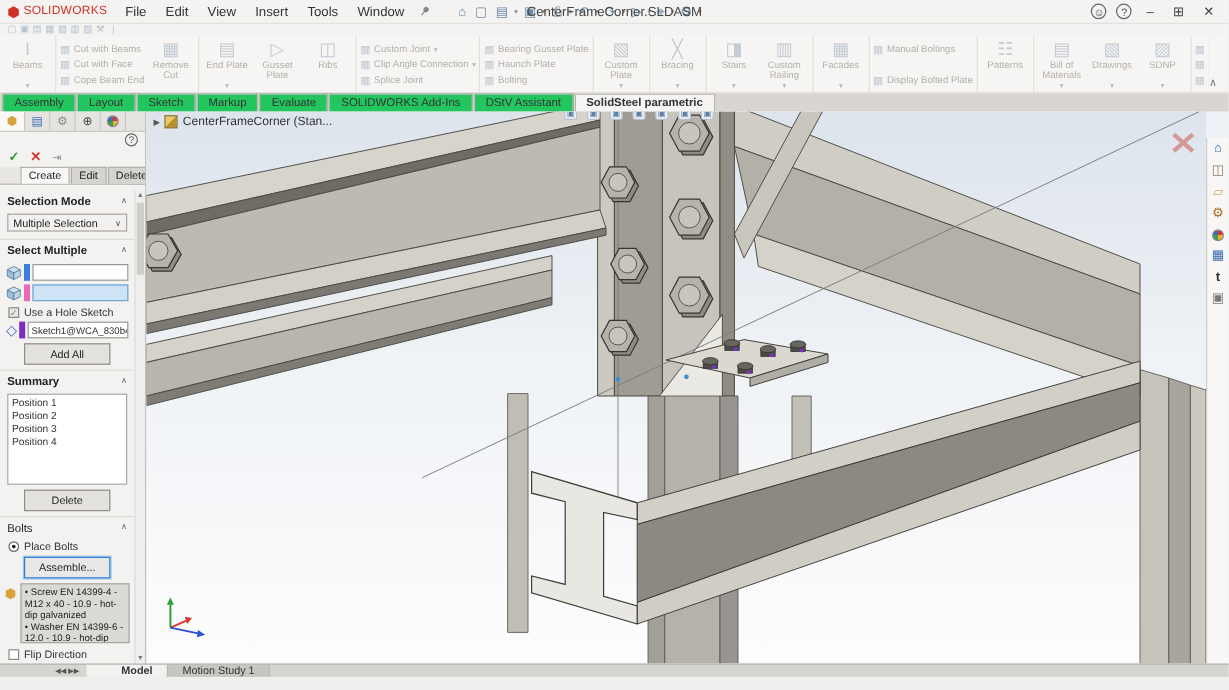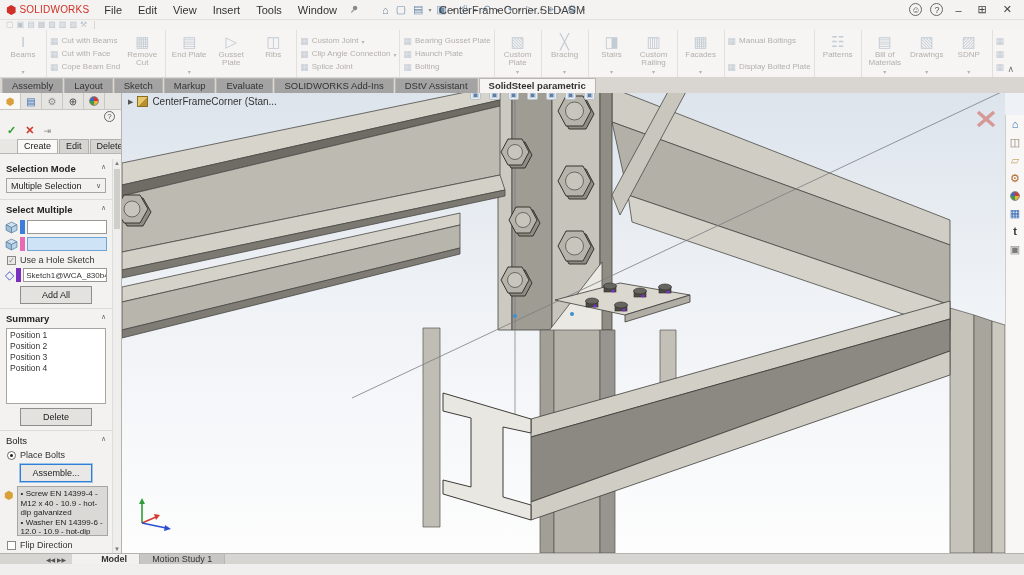--- a/index.html
+++ b/index.html
@@ -38,21 +38,21 @@
   .ritem-s { display:flex; align-items:center; gap:3px; font-size:8px; color:#b3b0ad; white-space:nowrap; height:13px; }
   .ritem-s .ic { color:#c3cbd4; font-size:9px; }
   .ritem-b { width:42px; display:flex; flex-direction:column; align-items:center; font-size:8px; color:#b3b0ad; text-align:center; line-height:1.05; padding-top:2px; }
   .ritem-b .ic { font-size:15px; color:#c3cbd4; line-height:1.1; }
   .ritem-b .lbl { height:18px; overflow:hidden; }
   .rcaret { color:#b7b4b1; font-size:6px; margin-top:1px; }
   #ribbon-collapse { margin-left:auto; align-self:flex-end; color:#777; font-size:9px; padding:0 10px 3px 0; flex-shrink:0; }
 
   
   #cmdtabs { position:absolute; left:0; top:78px; width:1024px; height:15px; background:#d9d6d2; display:flex; align-items:flex-end; padding-left:2px; }
-  .ctab { font-size:9.5px; color:#333; background:#a3a3a3; border:1px solid #b9b6b2; border-bottom:none; padding:1px 9px 2px; margin-right:1px; white-space:nowrap; }
+  .ctab { font-size:9.5px; color:#333; background:#22c55e; border:1px solid #b9b6b2; border-bottom:none; padding:1px 9px 2px; margin-right:1px; white-space:nowrap; }
   .ctab.active { background:#f6f5f3; font-weight:bold; }
 
   
   #panel { position:absolute; left:0; top:93px; width:122px; height:460px; background:#f3f2f0; border-right:1px solid #b5b3b0; overflow:hidden; font-size:10px; color:#222; }
   #pmtabs { display:flex; height:17px; border-bottom:1px solid #c9c7c3; background:#e6e4e1; }
   .pmtab { width:21px; display:flex; align-items:center; justify-content:center; border-right:1px solid #c9c7c3; font-size:10px; }
   .pmtab.active { background:#f9f8f6; }
   .wheel { width:10px; height:10px; border-radius:50%; background:conic-gradient(#d33 0 25%,#e7b23a 25% 50%,#3a9e4a 50% 75%,#3a6db5 75% 100%); border:1px solid #888; }
   #pm-help { display:flex; justify-content:flex-end; padding:1px 6px; }
   #pm-actions { display:flex; align-items:center; gap:9px; padding:1px 0 2px 7px; font-size:11px; }

